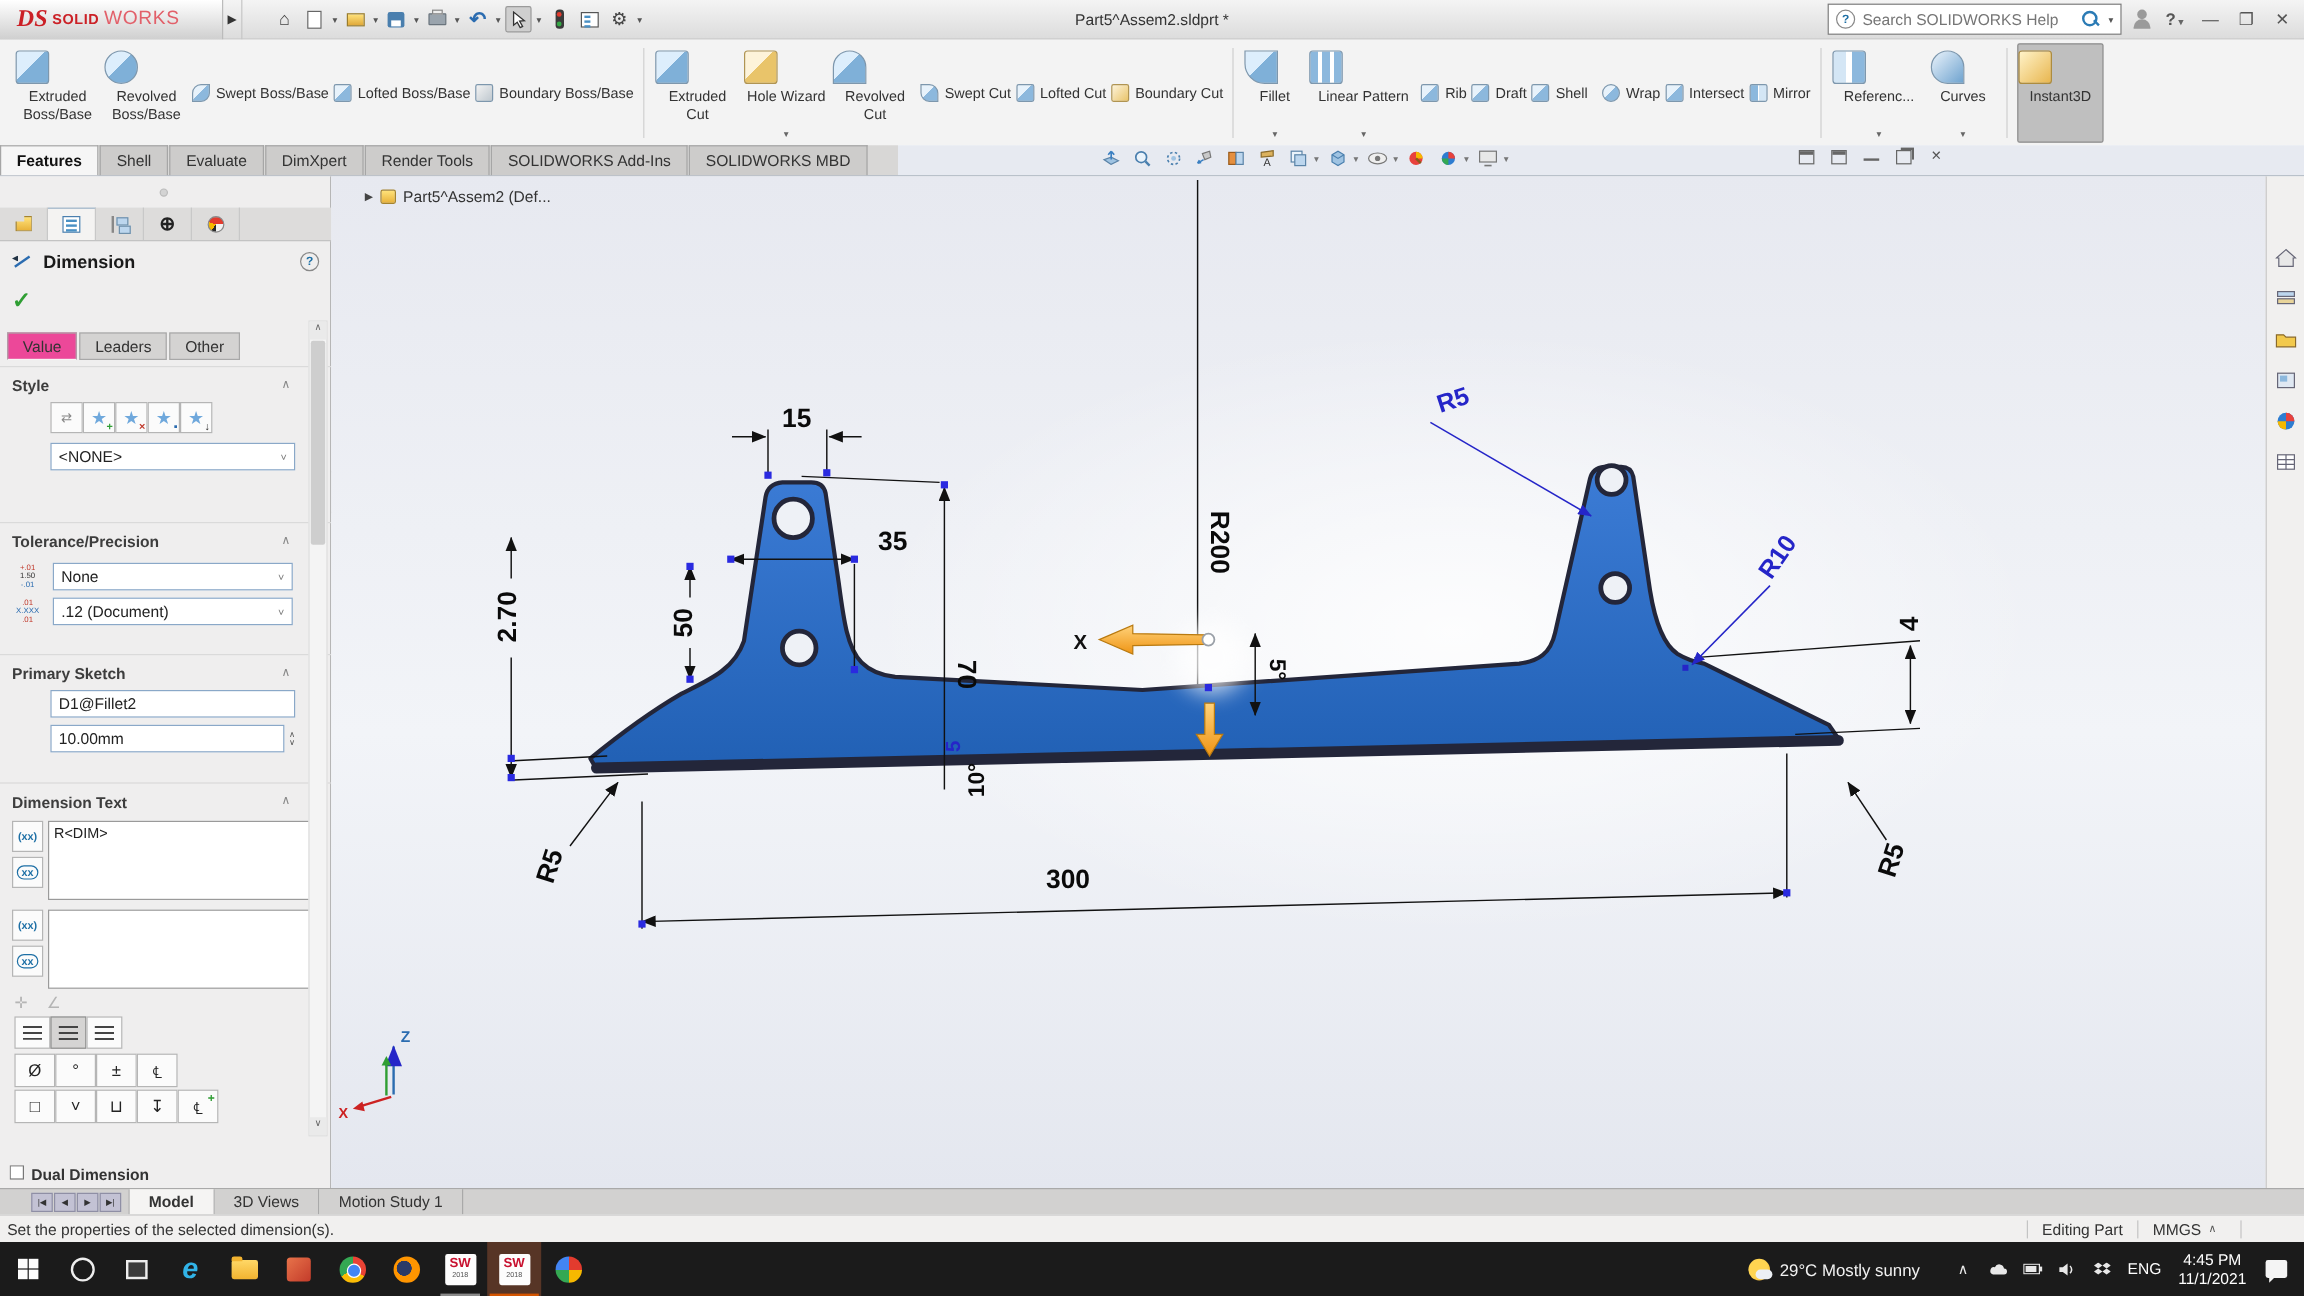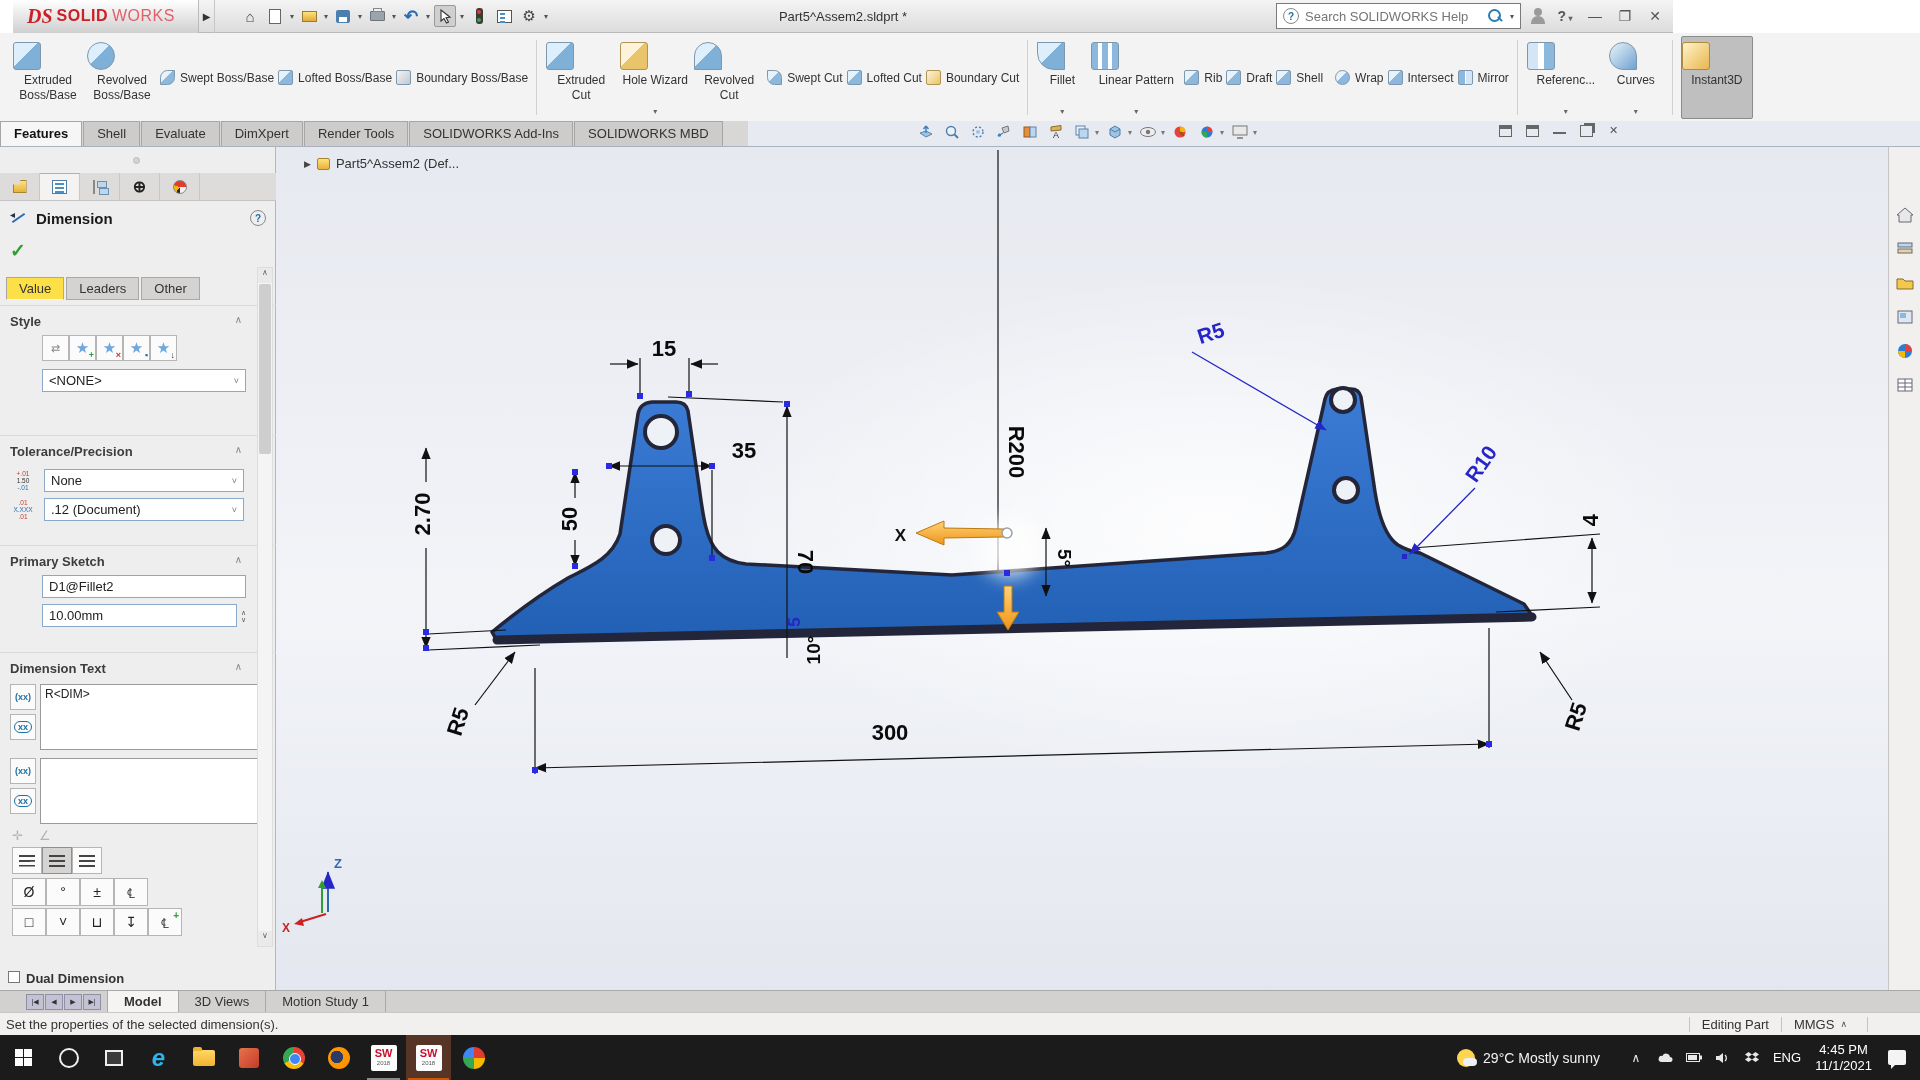--- a/index.html
+++ b/index.html
@@ -1,23 +1,23 @@
 <!DOCTYPE html>
 <html><head>
 <meta charset="utf-8">
 <style>
 *{margin:0;padding:0;box-sizing:border-box}
 html,body{width:1920px;height:1080px;overflow:hidden}
 body{font-family:"Liberation Sans",sans-serif;font-size:13px;color:#222;background:#fff;position:relative}
 
 
-.titlebar{position:absolute;left:13px;top:0;width:1660px;height:33px;background:linear-gradient(#f4f4f4,#dcdcdc);border-bottom:1px solid #b9b9b9;display:flex;align-items:center}
+.titlebar{position:absolute;left:0;top:0;width:1920px;height:33px;background:linear-gradient(#f4f4f4,#dcdcdc);border-bottom:1px solid #b9b9b9;display:flex;align-items:center}
 .logo{height:33px;width:186px;background:linear-gradient(#ffffff,#cfcfcf);border-right:1px solid #bbb;display:flex;align-items:center;padding-left:14px;gap:4px}
 .logo .ds{font-family:"Liberation Serif",serif;font-style:italic;font-weight:bold;font-size:20px;color:#cb2026}
-.logo .solid{font-weight:bold;font-size:16px;color:#cb2026;letter-spacing:.5px}
+.logo .solid{font-weight:bold;font-size:12px;color:#cb2026;letter-spacing:.5px}
 .logo .works{font-size:16px;color:#e2606a;letter-spacing:.5px}
 .flyout{width:16px;height:33px;display:flex;align-items:center;justify-content:center;color:#333;font-size:10px;border-right:1px solid #c6c6c6}
 .qat{display:flex;align-items:center;gap:3px;margin-left:24px}
 .qi{width:22px;height:22px;display:inline-flex;align-items:center;justify-content:center;font-size:15px;color:#444}
 .qi.pressed{background:#cfcfcf;border:1px solid #9a9a9a;border-radius:2px}
 .qcaret{font-size:8px;color:#555;margin:0 1px}
 .doc-title{position:absolute;left:0;right:0;top:0;height:33px;display:flex;align-items:center;justify-content:center;font-size:13px;color:#333;pointer-events:none}
 .tb-right{position:absolute;right:8px;top:3px;display:flex;align-items:center;gap:10px}
 .searchbox{width:245px;height:26px;background:#fff;border:1px solid #7a7a7a;display:flex;align-items:center;padding:0 6px;gap:6px}
 .helpq{width:16px;height:16px;border:1px solid #888;border-radius:50%;display:inline-flex;align-items:center;justify-content:center;font-size:10px;color:#1d6fa5;font-weight:bold;flex:none}
@@ -75,21 +75,21 @@
 .pm-ball{width:14px;height:14px;border-radius:50%;background:conic-gradient(#e33b2e 0 25%,#f2f2f2 25% 50%,#2a2a2a 50% 60%,#f6b800 60% 80%,#e33b2e 80% 100%);border:1px solid #888}
 .pm-head{position:absolute;left:0;top:54px;width:276px;height:34px;display:flex;align-items:center;padding:0 10px;gap:8px}
 .pm-head .t{font-weight:bold;font-size:15px;color:#1a1a1a}
 .dim-ico{width:18px;height:16px;position:relative}
 .dim-ico::before{content:"";position:absolute;left:1px;top:7px;width:15px;height:2px;background:#2b6cb0;transform:rotate(-35deg)}
 .dim-ico::after{content:"";position:absolute;left:0;top:3px;width:5px;height:5px;background:#234;clip-path:polygon(0 50%,100% 0,100% 100%)}
 .helpc{margin-left:auto}
 .pm-ok{position:absolute;left:10px;top:92px;font-size:19px;color:#2f9e33;font-weight:bold}
 .subtabs{position:absolute;left:6px;top:130px;display:flex}
 .subtab{padding:3px 12px;font-size:13px;background:#d4d3d2;border:1px solid #a8a8a8;color:#333;margin-right:2px}
-.subtab.active{background:#fde047;border-bottom-color:#f7f6f5}
+.subtab.active{background:#ec4899;border-bottom-color:#f7f6f5}
 .sec{position:absolute;left:0;width:276px;border-top:1px solid #dadada}
 .sec-h{font-weight:bold;font-size:13px;color:#3d3d3d;padding:8px 10px 4px;position:relative}
 .sec-h .chev{position:absolute;right:34px;top:8px;color:#888;font-size:10px;font-weight:normal}
 .starrow{display:flex;margin:2px 0 8px 42px}
 .starbtn{width:27px;height:26px;border:1px solid #b5b5b5;background:#fbfbfb;display:flex;align-items:center;justify-content:center;position:relative;font-size:15px;color:#6fa8dc}
 .starbtn .badge{position:absolute;right:1px;bottom:0;font-size:9px;font-weight:bold}
 .selbox{height:23px;background:#fff;border:1px solid #8aa8c8;display:flex;align-items:center;padding:0 6px;font-size:13px;color:#222;position:relative}
 .selbox .chevd{margin-left:auto;color:#777;font-size:9px}
 .tolrow{display:flex;align-items:center;gap:8px;margin:6px 10px}
 .tolico{width:26px;font-size:6.5px;line-height:7px;text-align:center;color:#333}

